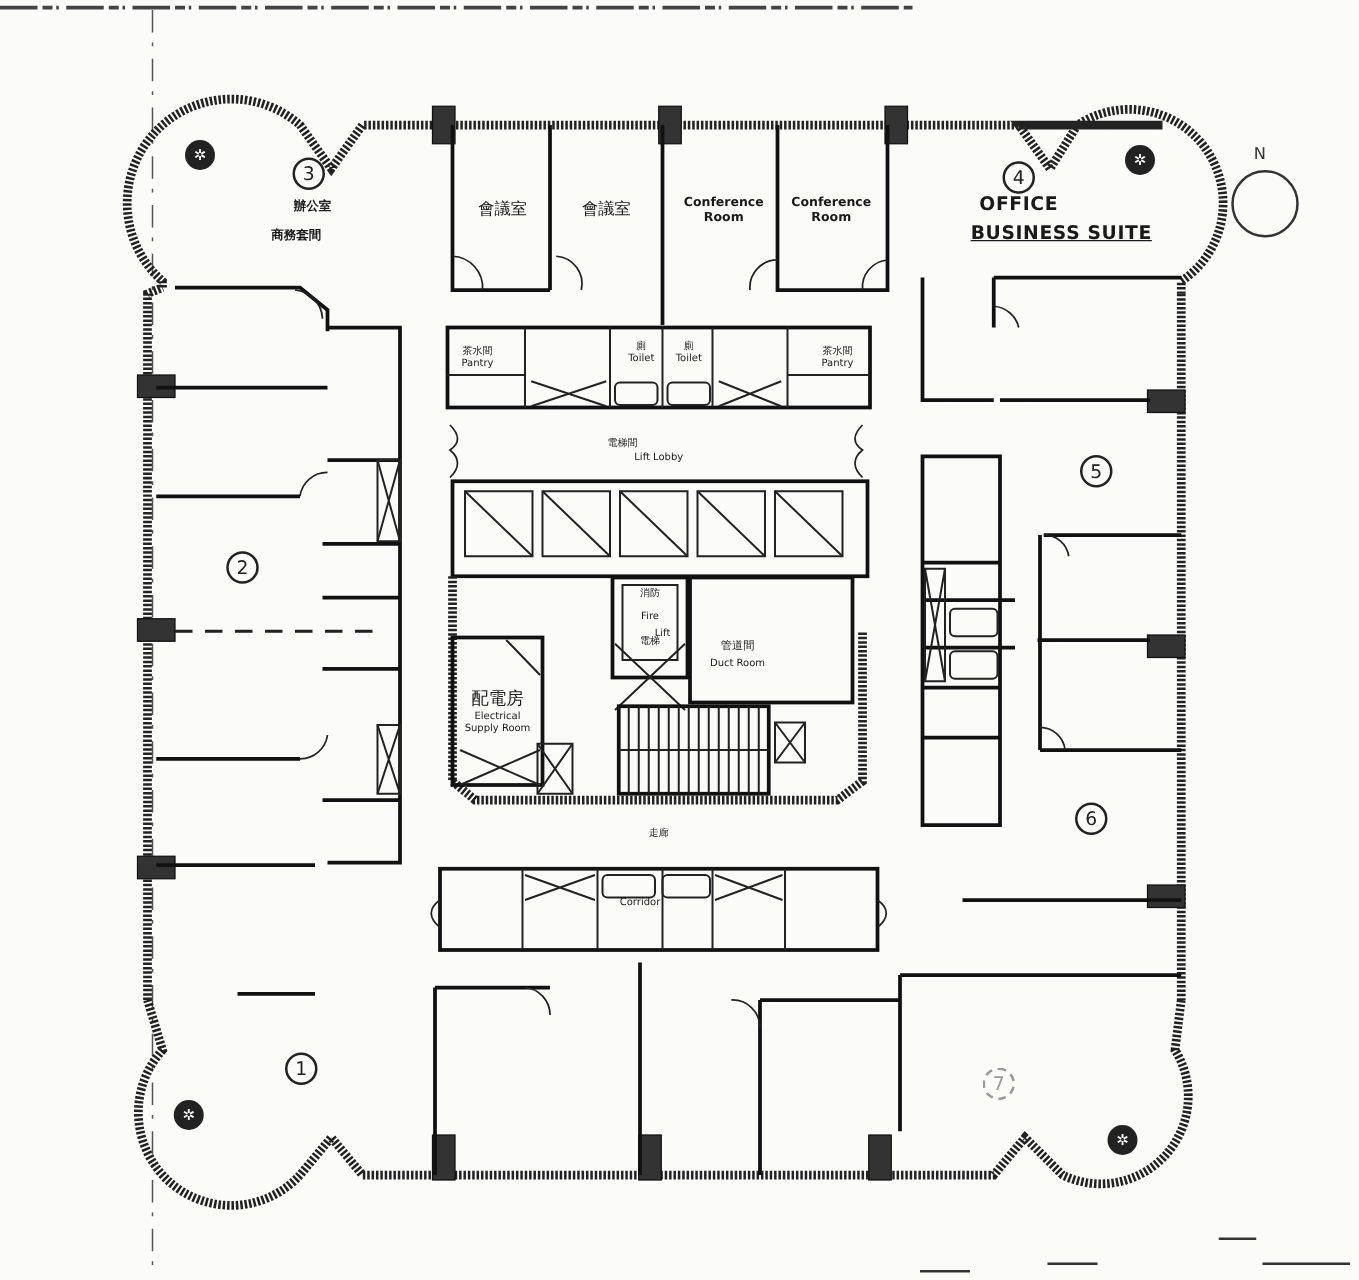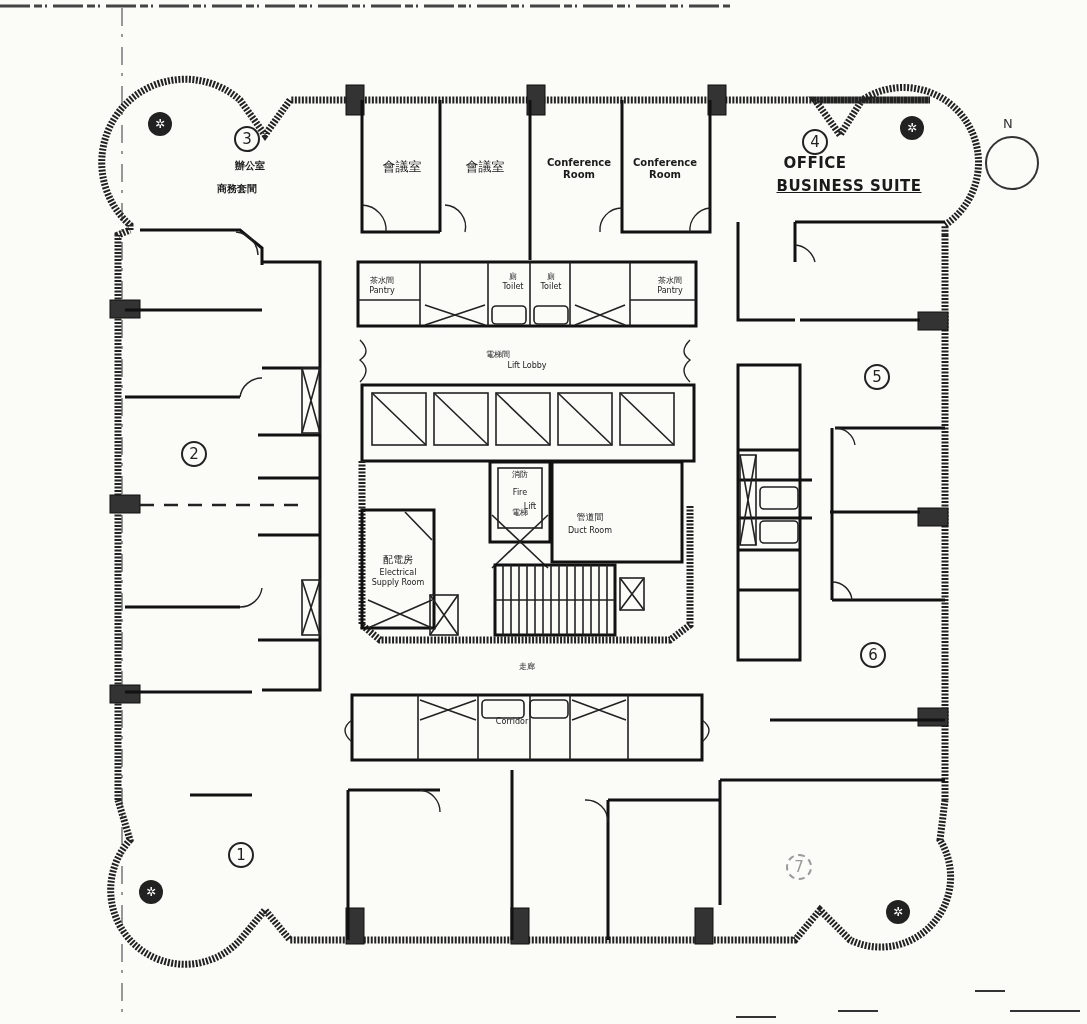--- a/index.html
+++ b/index.html
@@ -203,21 +203,21 @@
 <div class="lbl small" style="left:497px;top:361px;width:60px;">Lift Lobby</div>
 
 <div class="lbl small" style="left:500px;top:470px;width:40px;">消防</div>
 <div class="lbl small" style="left:500px;top:508px;width:40px;">電梯</div>
 <div class="lbl small" style="left:500px;top:488px;width:40px;">Fire</div>
 <div class="lbl small" style="left:500px;top:502px;width:60px;">Lift</div>
 
 <div class="lbl small" style="left:560px;top:513px;width:60px;font-size:9px;">管道間</div>
 <div class="lbl small" style="left:560px;top:526px;width:60px;">Duct Room</div>
 
-<div class="lbl small" style="left:366px;top:555px;width:64px;font-size:10px;">配電房</div>
+<div class="lbl small" style="left:366px;top:555px;width:64px;font-size:14px;">配電房</div>
 <div class="lbl small" style="left:366px;top:568px;width:64px;">Electrical</div>
 <div class="lbl small" style="left:366px;top:578px;width:64px;">Supply Room</div>
 
 <div class="lbl small" style="left:497px;top:662px;width:60px;">走廊</div>
 <div class="lbl small" style="left:482px;top:673px;width:60px;margin-top:44px;">Corridor</div>
 
 <div class="num" style="left:181px;top:441px;">2</div>
 <div class="num" style="left:864px;top:364px;">5</div>
 <div class="num" style="left:860px;top:642px;">6</div>
 <div class="num" style="left:228px;top:842px;">1</div>

